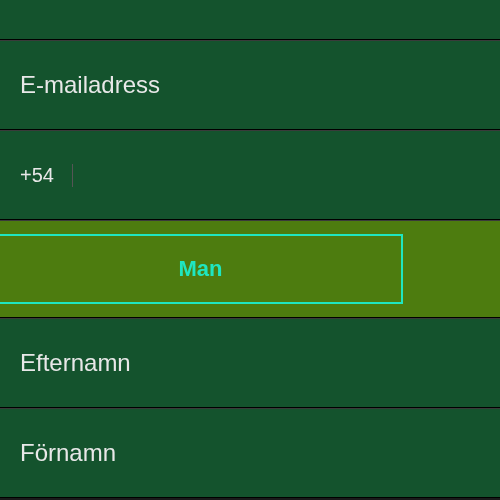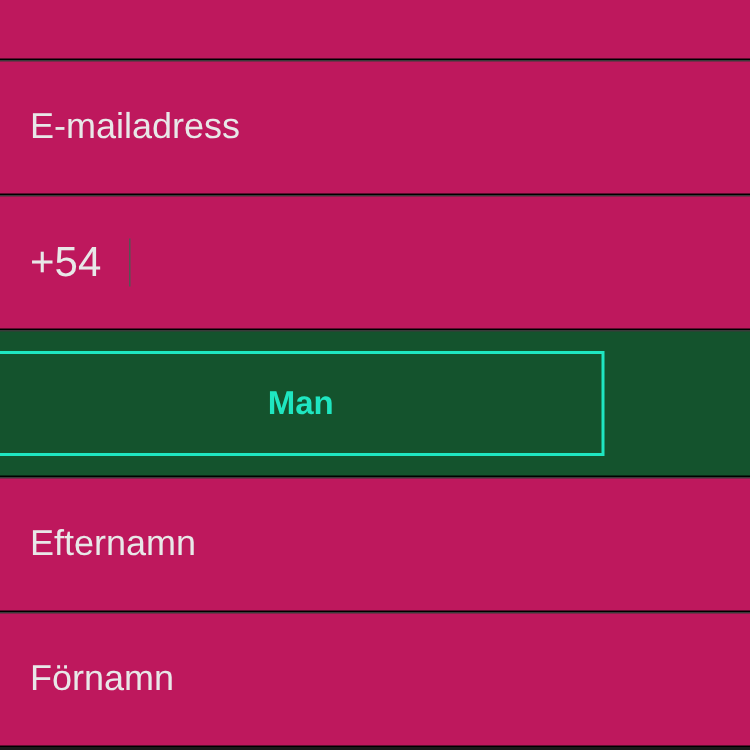--- a/index.html
+++ b/index.html
@@ -11,21 +11,21 @@
     overflow: hidden;
   }
   .form-container {
     display: flex;
     flex-direction: column;
   }
   .field-row {
     height: 90px;
     border-top: 1px solid #3a3a3a;
     border-bottom: 1px solid #000;
-    background: #be185d;
+    background: #14532d;
     display: flex;
     align-items: center;
     padding: 0 20px;
   }
   .field-row:first-child {
     margin-top: -50px;
   }
   input.text-input {
     background: transparent;
     border: none;
@@ -39,31 +39,31 @@
     color: #e8e8e8;
     opacity: 1;
   }
   .phone-row {
     display: flex;
     align-items: center;
     gap: 0;
   }
   .country-code {
     color: #e8e8e8;
-    font-size: 28px;
+    font-size: 20px;
     padding-right: 18px;
     border-right: 1px solid #555;
     margin-right: 18px;
     white-space: nowrap;
   }
   .gender-row {
     height: 98px;
     border-top: 1px solid #3a3a3a;
     border-bottom: 1px solid #000;
-    background: #14532d;
+    background: #4d7c0f;
     display: flex;
     align-items: center;
     padding: 0;
   }
   .gender-button {
     height: 70px;
     width: 405px;
     border: 2px solid #1fe6c1;
     background: transparent;
     color: #1fe6c1;

